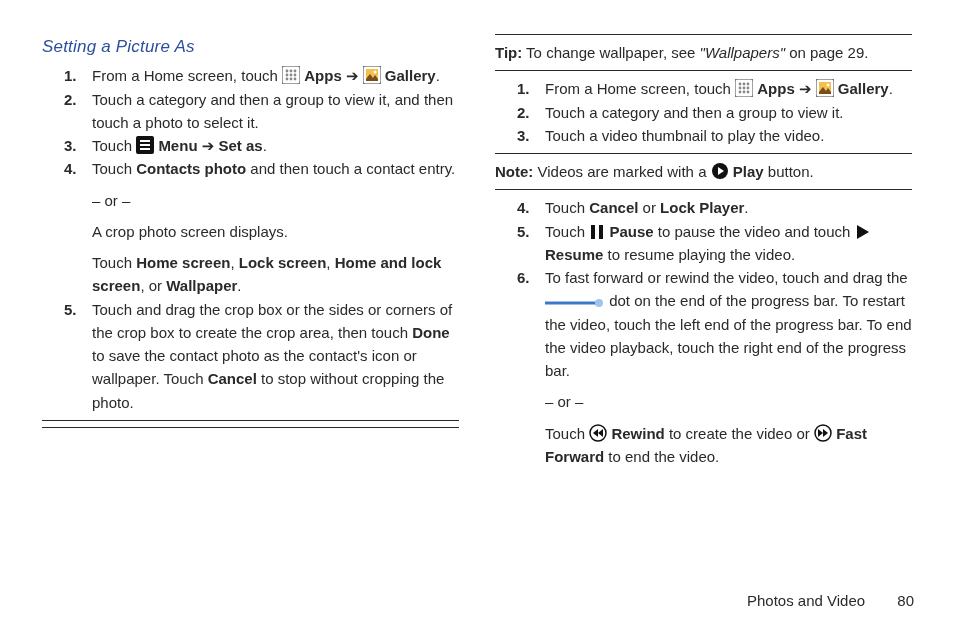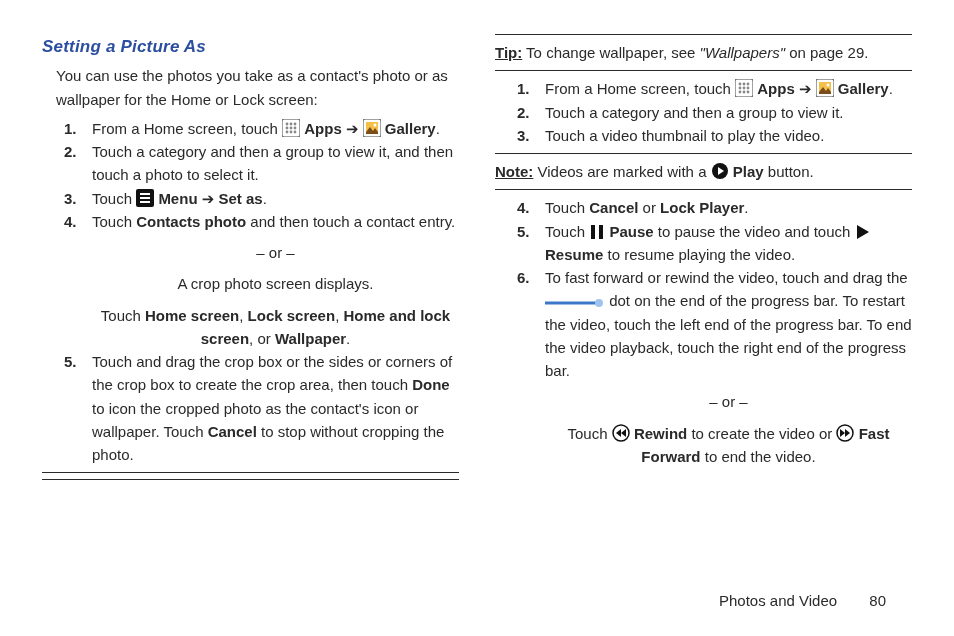--- a/index.html
+++ b/index.html
@@ -20,21 +20,21 @@
     display: flex;
     gap: 36px;
     padding: 28px 42px 10px 42px;
   }
   .col {
     width: 50%;
   }
   h3.section {
     font-family: Arial, Helvetica, sans-serif;
     font-size: 17px;
-    font-weight: 700;
+    font-weight: 400;
     font-style: italic;
     color: var(--heading);
     margin: 6px 0 4px 0;
     letter-spacing: .2px;
   }
   p.intro {
     margin: 4px 0 6px 14px;
   }
   ol.steps {
     list-style: none;
@@ -53,53 +53,51 @@
     left: -28px;
     top: 0;
     font-weight: 700;
   }
   ol.steps.cont {
     counter-reset: st 3;
   }
   .sub {
     display: block;
     margin: 8px 0 0 0;
-    text-align: center;
   }
   .rule {
     border: none;
     border-top: 1.5px solid #2a2a2a;
     margin: 6px 0;
   }
   .note {
     margin: 4px 0;
   }
-  .note .lead { font-weight: 700; text-decoration: underline; }
+  .note .lead { font-weight: 700; }
   .ital { font-style: italic; }
   b { font-weight: 700; }
 
   
   .icon { display: inline-block; vertical-align: -3px; }
   .icon svg { display: block; }
   .footer {
     position: absolute;
-    right: 68px;
+    right: 40px;
     bottom: 24px;
     font-size: 15px;
   }
   .footer .pn { margin-left: 28px; }
 </style>
 </head>
 <body>
 
 <div class="page">
 
   <div class="col">
     <h3 class="section">Setting a Picture As</h3>
-    <p class="intro">You can use the photos you take as a contact's photo or as wallpaper for the Home or Lock screen:</p>
 
     <ol class="steps">
       <li>
         <span>From a Home screen, touch </span>
         <span class="icon">
           <svg width="18" height="18" viewBox="0 0 18 18">
               <rect x="0" y="0" width="18" height="18" rx="2" fill="#fff" stroke="#444"></rect>
               <g fill="#888">
                 <circle cx="5" cy="5" r="1.4"></circle>
                 <circle cx="9" cy="5" r="1.4"></circle>
@@ -148,21 +146,21 @@
       <li>
         <span>Touch </span><b>Contacts photo</b><span> and then touch a contact entry.</span>
         <span class="sub">– or –</span>
         <span class="sub">A crop photo screen displays.</span>
         <span class="sub">
           <span>Touch </span><b>Home screen</b><span>, </span><b>Lock screen</b><span>, </span><b>Home and lock screen</b><span>, or </span><b>Wallpaper</b><span>.</span>
         </span>
       </li>
 
       <li>
-        <span>Touch and drag the crop box or the sides or corners of the crop box to create the crop area, then touch </span><b>Done</b><span> to icon the cropped photo as the contact's icon or wallpaper. Touch </span><b>Cancel</b><span> to stop without cropping the photo.</span>
+        <span>Touch and drag the crop box or the sides or corners of the crop box to create the crop area, then touch </span><b>Done</b><span> to save the contact photo as the contact's icon or wallpaper. Touch </span><b>Cancel</b><span> to stop without cropping the photo.</span>
       </li>
     </ol>
 
     <hr class="rule">
     <hr class="rule">
   </div>
 
   <div class="col">
     <hr class="rule">
     <p class="note">

